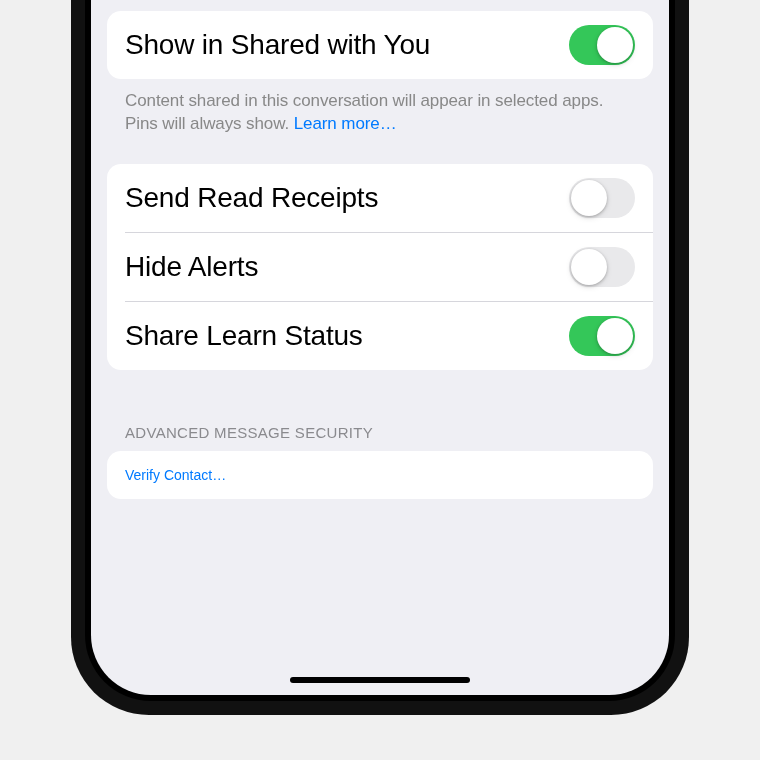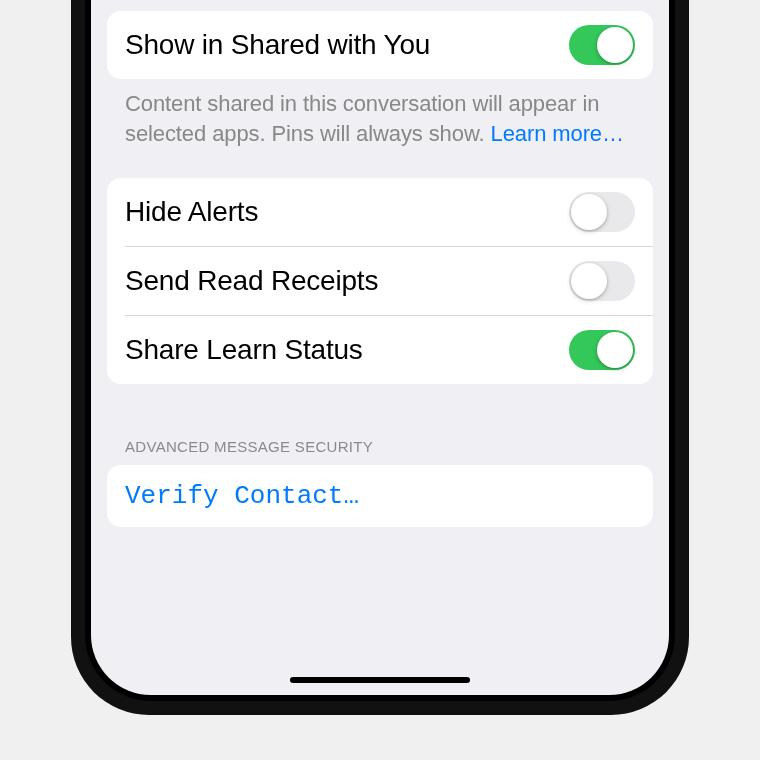--- a/index.html
+++ b/index.html
@@ -88,40 +88,39 @@
       top: 2px;
       box-shadow: 0 1px 3px rgba(0,0,0,0.25), 0 2px 6px rgba(0,0,0,0.1);
     }
     .toggle-on .toggle-knob {
       right: 2px;
     }
     .toggle-off .toggle-knob {
       left: 2px;
     }
     .footer-text {
-      font-size: 22px;
+      font-size: 17px;
       color: #888;
       line-height: 1.38;
       padding: 10px 18px 0 18px;
       letter-spacing: -0.1px;
     }
     .link {
       color: #007aff;
     }
     .section-header {
       font-size: 15px;
       color: #8a8a8e;
       letter-spacing: 0.3px;
       padding: 0 18px 10px 18px;
       text-transform: uppercase;
     }
     .action-row {
       padding: 16px 18px;
-      font-size: 26px;
-      font-family: Liberation Mono, monospace;
+      font-size: 14px;
     }
     .home-indicator {
       position: absolute;
       bottom: 12px;
       left: 50%;
       transform: translateX(-50%);
       width: 180px;
       height: 6px;
       background: #000;
       border-radius: 4px;
@@ -148,27 +147,27 @@
         </div>
       </div>
       <div class="footer-text">
         <span>Content shared in this conversation will appear in selected apps. Pins will always show. </span><span class="link">Learn more…</span>
       </div>
 
       <div class="spacer-2"></div>
 
       <div class="group">
         <div class="row">
-          <span class="row-label">Hide Alerts</span>
+          <span class="row-label">Send Read Receipts</span>
           <div class="toggle toggle-off">
             <div class="toggle-knob"></div>
           </div>
         </div>
         <div class="row">
-          <span class="row-label">Send Read Receipts</span>
+          <span class="row-label">Hide Alerts</span>
           <div class="toggle toggle-off">
             <div class="toggle-knob"></div>
           </div>
         </div>
         <div class="row">
           <span class="row-label">Share Learn Status</span>
           <div class="toggle toggle-on">
             <div class="toggle-knob"></div>
           </div>
         </div>

